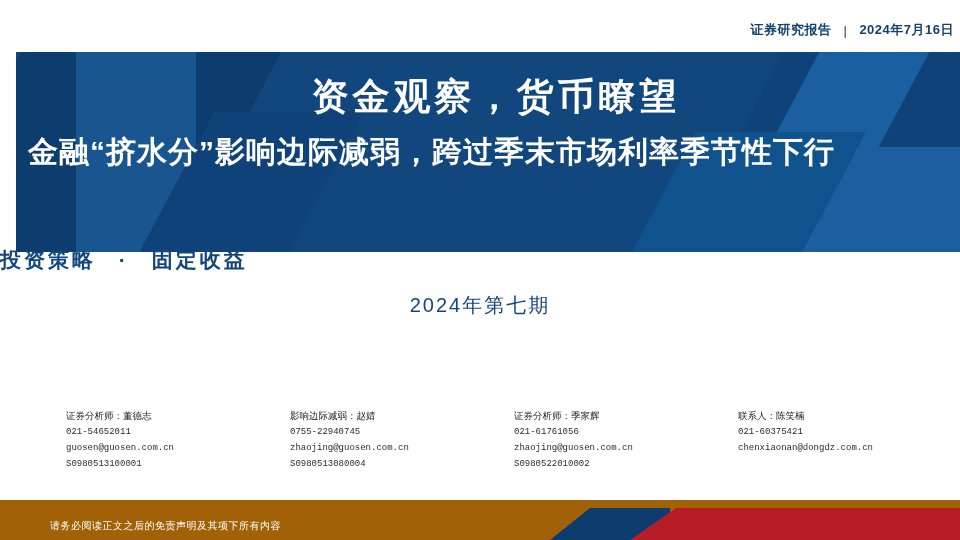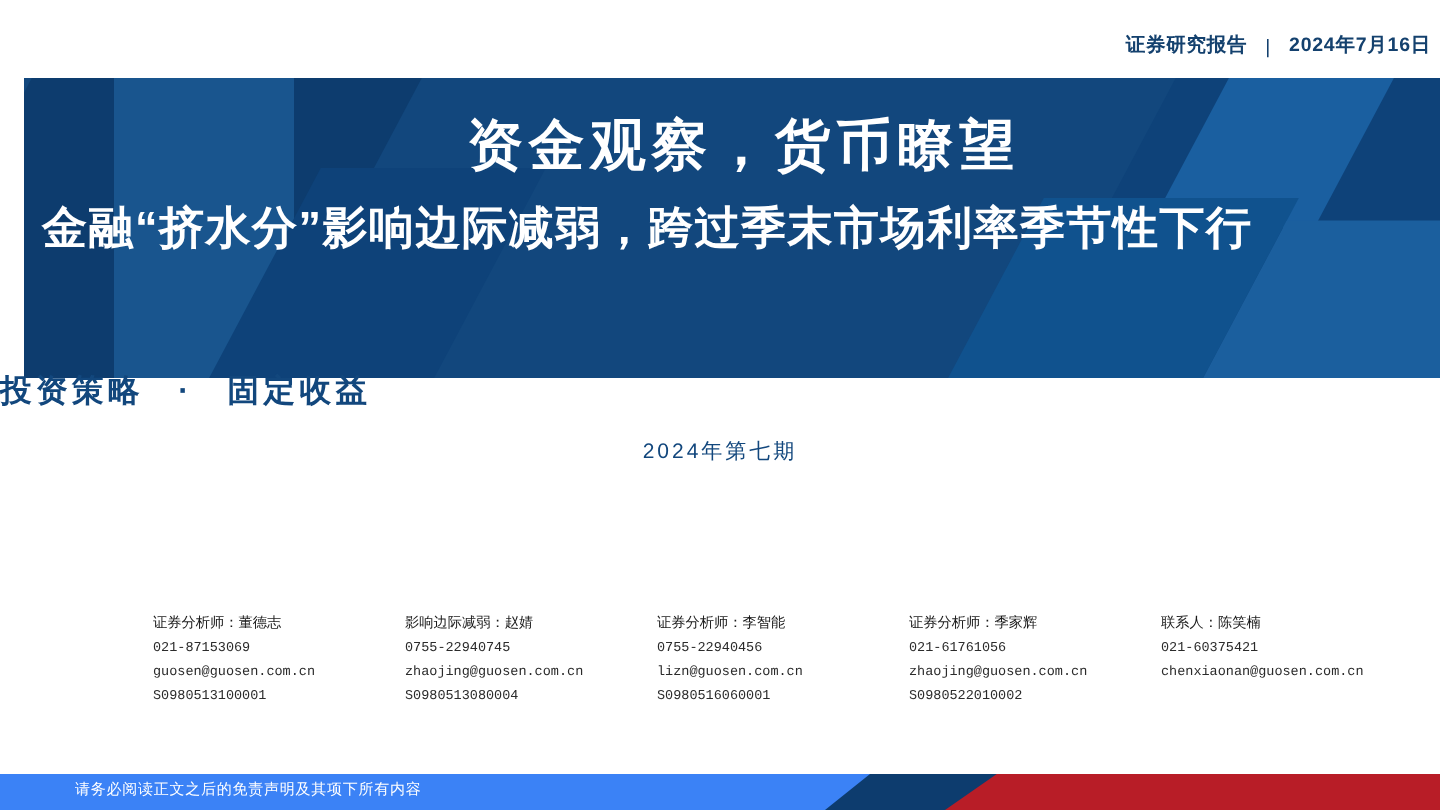--- a/index.html
+++ b/index.html
@@ -146,34 +146,33 @@
   .category .dot {
     padding: 0 14px;
     font-weight: bold;
   }
   .issue {
     position: absolute;
     left: 0; right: 0;
     top: 292px;
     text-align: center;
     color: #12477d;
-    font-size: 14px;
+    font-size: 20px;
     letter-spacing: 2px;
   }
 
   
   .analysts {
     position: absolute;
     left: 66px;
     top: 408px;
     width: 840px;
     display: flex;
     justify-content: space-between;
     gap: 0;
-    margin-left: 36px;
   }
   .analyst {
     width: 168px;
     color: #2b2b2b;
     font-size: 9.5px;
     line-height: 16px;
     font-family: "Liberation Sans", sans-serif;
   }
   .analyst .row {
     white-space: nowrap;
@@ -187,22 +186,22 @@
     font-size: 9px;
     letter-spacing: 0px;
   }
 
   
   .bottom-bar {
     position: absolute;
     left: 0;
     bottom: 0;
     width: 960px;
-    height: 24px;
-    background: #3b82f6;
+    height: 40px;
+    background: #a16207;
     overflow: hidden;
   }
   .bottom-bar .red-wedge {
     position: absolute;
     right: 0;
     bottom: 0;
     width: 330px;
     height: 32px;
     background: #b81d27;
     clip-path: polygon(46px 0, 330px 0, 330px 32px, 0 32px);
@@ -262,46 +261,40 @@
   <div class="category">
     <span>投资策略</span>
     <span class="dot">·</span>
     <span>固定收益</span>
   </div>
   <div class="issue">2024年第七期</div>
 
   <div class="analysts">
     <div class="analyst">
       <div class="row name-row">证券分析师：董德志</div>
-      <div class="row mono">021-87153069</div>
+      <div class="row mono">021-54652011</div>
       <div class="row mono">guosen@guosen.com.cn</div>
       <div class="row mono">S0980513100001</div>
     </div>
     <div class="analyst">
       <div class="row name-row">影响边际减弱：赵婧</div>
       <div class="row mono">0755-22940745</div>
       <div class="row mono">zhaojing@guosen.com.cn</div>
       <div class="row mono">S0980513080004</div>
     </div>
     <div class="analyst">
-      <div class="row name-row">证券分析师：李智能</div>
-      <div class="row mono">0755-22940456</div>
-      <div class="row mono">lizn@guosen.com.cn</div>
-      <div class="row mono">S0980516060001</div>
-    </div>
-    <div class="analyst">
       <div class="row name-row">证券分析师：季家辉</div>
       <div class="row mono">021-61761056</div>
       <div class="row mono">zhaojing@guosen.com.cn</div>
       <div class="row mono">S0980522010002</div>
     </div>
     <div class="analyst">
       <div class="row name-row">联系人：陈笑楠</div>
       <div class="row mono">021-60375421</div>
-      <div class="row mono">chenxiaonan@guosen.com.cn</div>
+      <div class="row mono">chenxiaonan@dongdz.com.cn</div>
       <div class="row mono"></div>
     </div>
   </div>
 
   <div class="bottom-line"></div>
   <div class="bottom-bar">
     <div class="dark-wedge"></div>
     <div class="red-wedge"></div>
     <div class="disclaimer">请务必阅读正文之后的免责声明及其项下所有内容</div>
   </div>

